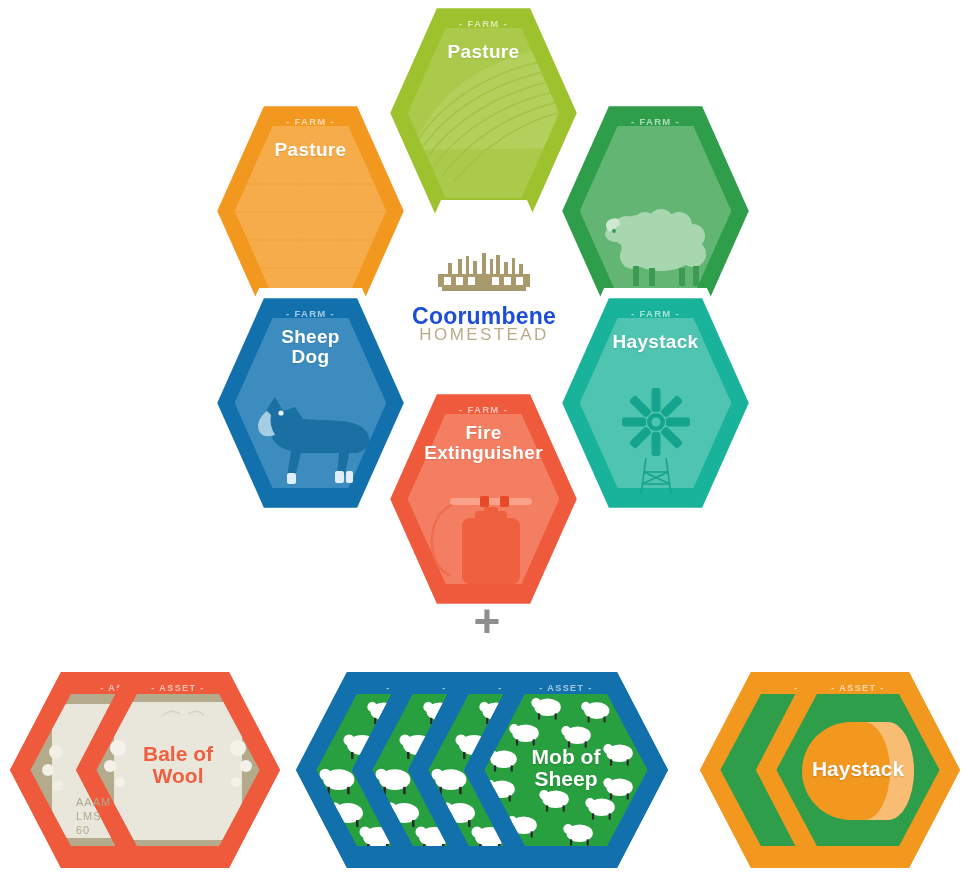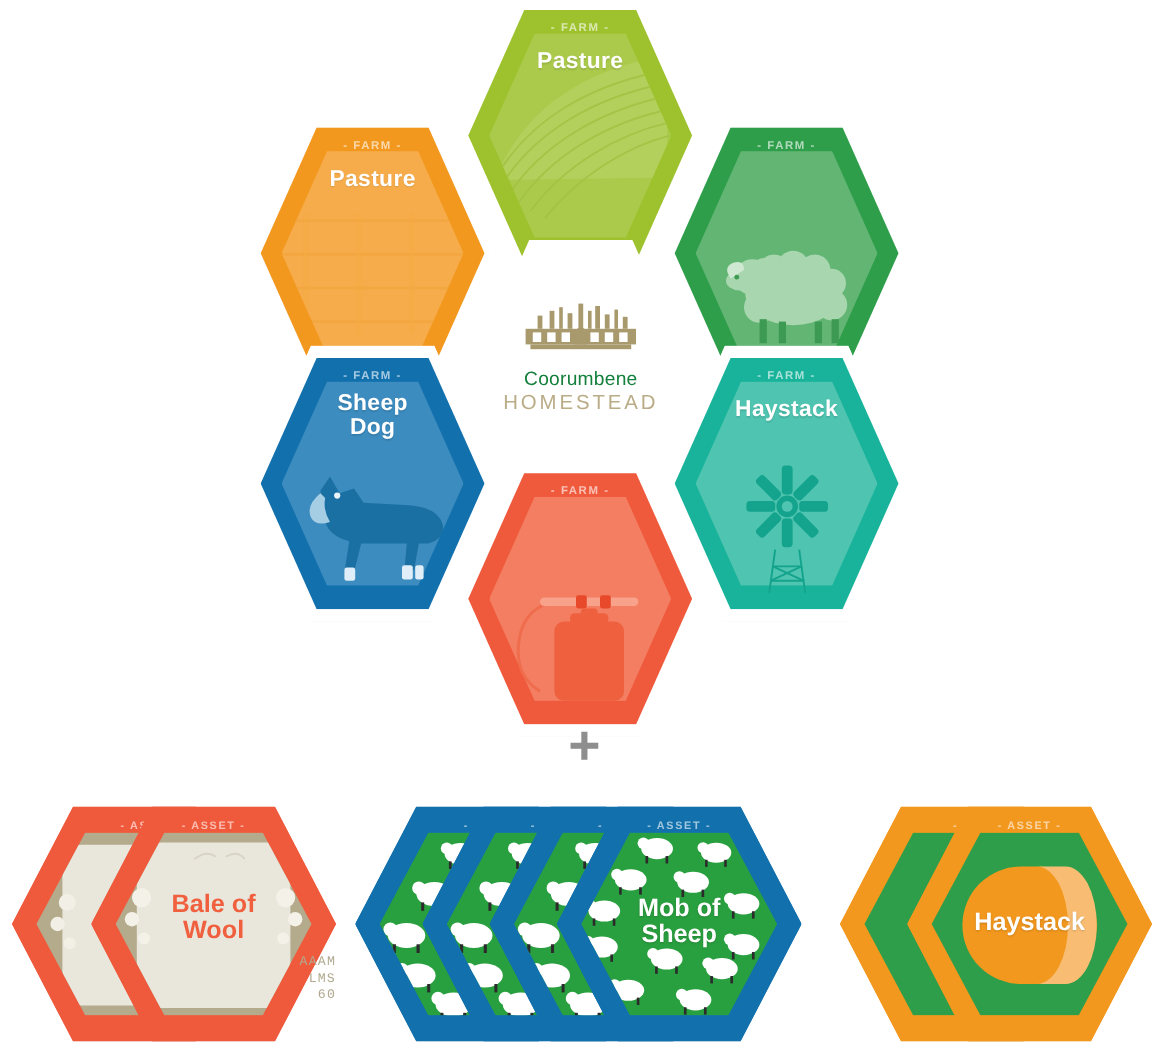--- a/index.html
+++ b/index.html
@@ -58,21 +58,21 @@
 
   
   .center-hex{
     position:absolute;
     clip-path:polygon(25% 0%,75% 0%,100% 50%,75% 100%,25% 100%,0% 50%);
     background:#ffffff;
     display:flex;flex-direction:column;align-items:center;justify-content:center;
   }
   .center-hex .logo-mark{margin-bottom:2px;}
   .center-hex .brand{
-    color:#15803d;font-weight:400;font-size:16px;letter-spacing:.2px;line-height:20px;
+    color:#1d4ed8;font-weight:700;font-size:23px;letter-spacing:.2px;line-height:20px;
   }
   .center-hex .brand-sub{
     color:#b9ac86;font-weight:400;font-size:17px;letter-spacing:2.4px;line-height:18px;
   }
 
   
   .plus{
     position:absolute;
     color:#8e8e8e;
     font-size:46px;line-height:46px;font-weight:700;
@@ -100,22 +100,22 @@
     text-align:center;font-size:9px;letter-spacing:1.4px;font-weight:700;
     opacity:.6;color:#ffffff;pointer-events:none;
   }
   .asset-card .atitle{
     position:absolute;left:0;right:0;top:40%;
     text-align:center;font-weight:700;font-size:21px;line-height:22px;
     pointer-events:none;
   }
   .asset-card .acode{
     position:absolute;left:0;right:0;top:62%;
-    text-align:right;font-size:11px;line-height:14px;letter-spacing:1px;
-    color:#b0a98f;pointer-events:none;font-family:Liberation Mono, monospace;
+    text-align:left;font-size:11px;line-height:14px;letter-spacing:1px;
+    color:#b0a98f;pointer-events:none;
   }
 </style>
 </head>
 <body>
 
 <div>
 
   <div class="farm-tile" style="left:381px;top:-2px;width:205px;height:230px;">
     <div class="shadowlayer"></div>
     <div class="border"></div>
@@ -263,20 +263,24 @@
         <path d="M44 18 Q20 26 18 54 Q16 80 36 92" stroke="#ef6d4d" stroke-width="2.4" fill="none"></path>
         <rect x="36" y="14" width="82" height="7" rx="3.5" fill="#f8a28c"></rect>
         <rect x="66" y="12" width="9" height="11" rx="2" fill="#e8492a"></rect>
         <rect x="86" y="12" width="9" height="11" rx="2" fill="#e8492a"></rect>
         <rect x="61" y="27" width="32" height="9" rx="4" fill="#ef603f"></rect>
         <rect x="70" y="23" width="14" height="8" rx="3" fill="#ef603f"></rect>
         <rect x="48" y="34" width="58" height="66" rx="8" fill="#ef603f"></rect>
       </svg>
     </div>
     <div class="kicker">- FARM -</div>
+    <div class="title" style="top:17%;">
+      <div>Fire</div>
+      <div>Extinguisher</div>
+    </div>
   </div>
 
   <div class="center-hex" style="left:398px;top:200px;width:172px;height:194px;">
     <div class="logo-mark">
       <svg width="104" height="50" viewBox="0 0 104 50">
         <g fill="#a99a6e">
           <rect x="6" y="24" width="92" height="13"></rect>
           <rect x="10" y="37" width="84" height="4"></rect>
           <g fill="#ffffff">
             <rect x="12" y="27" width="7" height="8"></rect>

